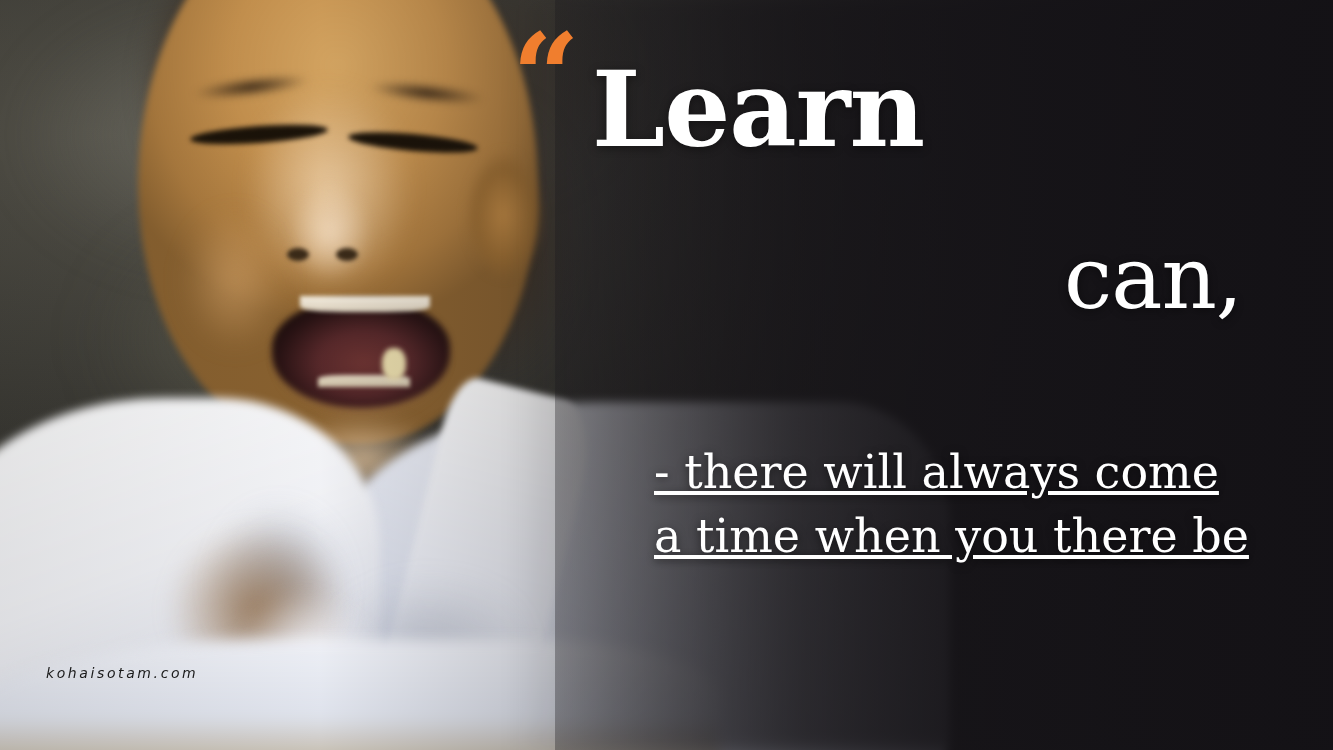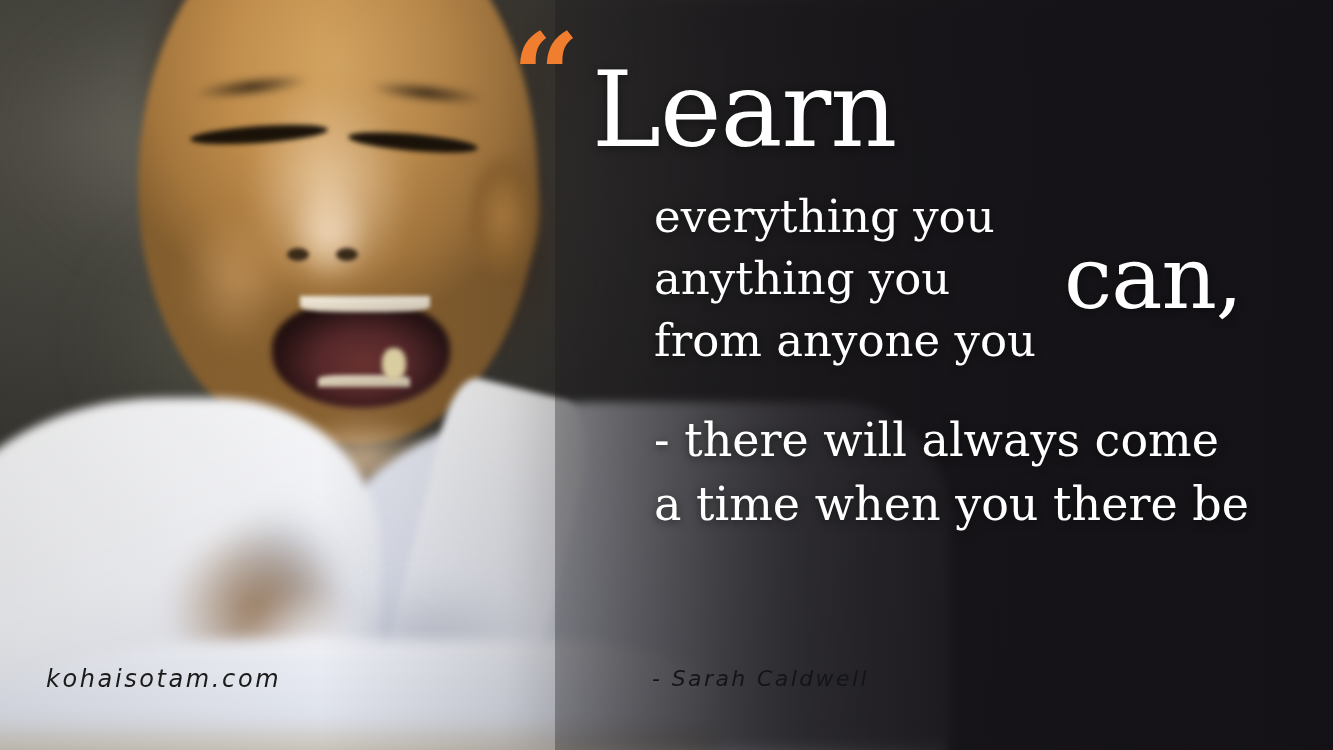--- a/index.html
+++ b/index.html
@@ -234,21 +234,21 @@
     position:absolute; left:512px; top:18px;
     font-size:118px; line-height:1;
     font-weight:700;
     letter-spacing:-2px;
     font-family:"DejaVu Serif", serif;
   }
 
   .word-learn {
     position:absolute; left:592px; top:58px;
     font-size:104px; line-height:1;
-    color:#ffffff; font-weight:400;
+    color:#ffffff; font-weight:700;
     letter-spacing:-1px;
     text-shadow:0 2px 10px rgba(0,0,0,.45);
   }
 
   .mid-lines {
     position:absolute; left:654px; top:186px;
     color:#ffffff; font-size:45px; line-height:62px;
     font-weight:400;
     text-shadow:0 2px 8px rgba(0,0,0,.45);
     white-space:nowrap;
@@ -258,43 +258,44 @@
   .word-can {
     position:absolute; left:1064px; top:224px;
     color:#ffffff; font-size:86px; line-height:1;
     font-weight:400;
     letter-spacing:-1px;
     text-shadow:0 2px 10px rgba(0,0,0,.45);
     margin-top:11px;
   }
 
   .tail-lines {
-    position:absolute; left:654px; top:408px;
+    position:absolute; left:654px; top:440px;
     color:#ffffff; font-size:46px; line-height:64px;
     font-weight:400;
     text-shadow:0 2px 8px rgba(0,0,0,.5);
     white-space:nowrap;
+    text-decoration:underline;
   }
   .tail-lines .ln { display:block; }
 
   .close-quote {
     display:inline-block;
     font-size:74px; line-height:0;
     font-weight:700;
     vertical-align:-6px;
     margin:0 4px 0 10px;
     letter-spacing:-2px;
     font-family:"DejaVu Serif", serif;
   }
 
   .period-after { color:#ffffff; }
 
   .watermark {
     position:absolute; left:46px; top:665px;
-    color:#1b1b1b; font-size:24px;
+    color:#1b1b1b; font-size:14px;
     font-style:italic; letter-spacing:2.6px;
     font-family:"DejaVu Sans", sans-serif;
   }
 
   .attribution {
     position:absolute; left:652px; top:666px;
     color:#14141a; font-size:22px;
     font-style:italic; letter-spacing:2.4px;
     font-family:"DejaVu Sans", sans-serif;
   }
@@ -345,32 +346,26 @@
     <div class="photo-grade"></div>
     <div class="scrim"></div>
   </div>
 
   <div class="quote-block">
 
     <span class="open-quote" style="color: rgb(240, 126, 46);">“</span>
 
     <span class="word-learn serif">Learn</span>
 
-    <div class="mid-lines serif">
-      <span class="ln">everything you</span>
-      <span class="ln">anything you</span>
-      <span class="ln">from anyone you</span>
-    </div>
 
     <span class="word-can serif">can,</span>
 
     <div class="tail-lines serif">
       <span class="ln">- there will always come</span>
       <span class="ln">a time when you there be</span>
     </div>
 
   </div>
 
   <div class="watermark">kohaisotam.com</div>
 
-  <div class="attribution">- Sarah Caldwell</div>
 
 </div>
 
 </body></html>

